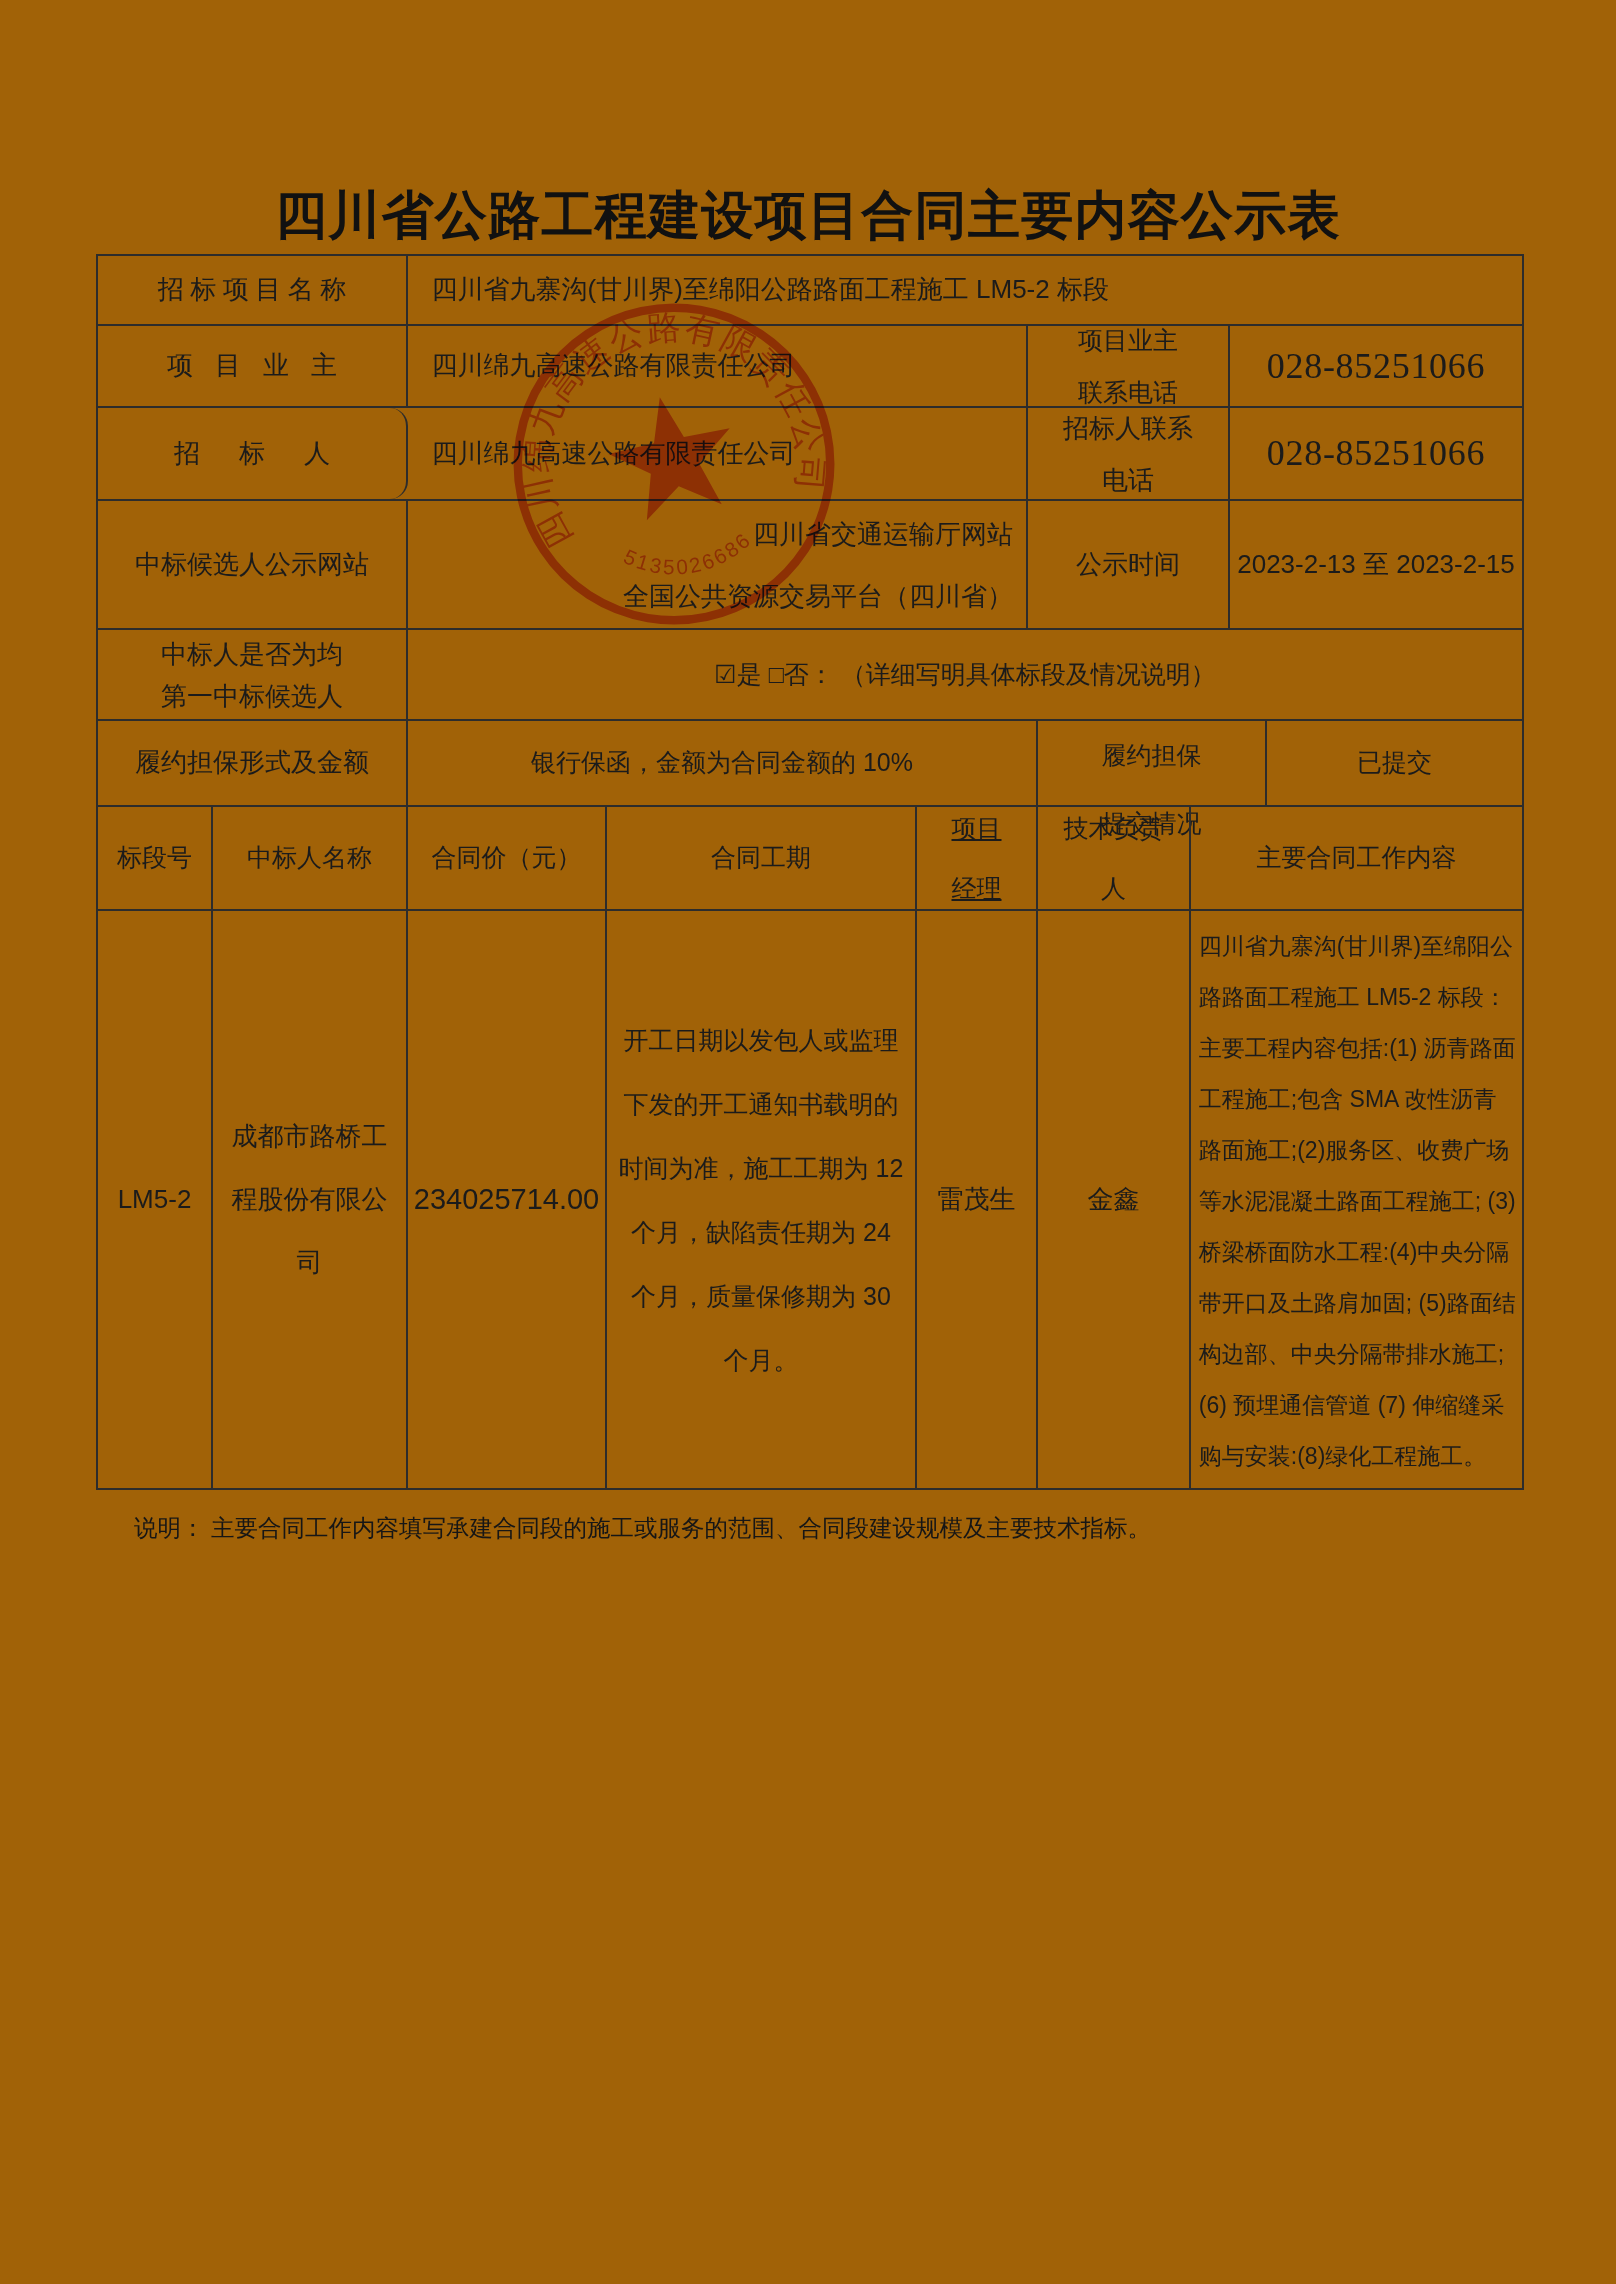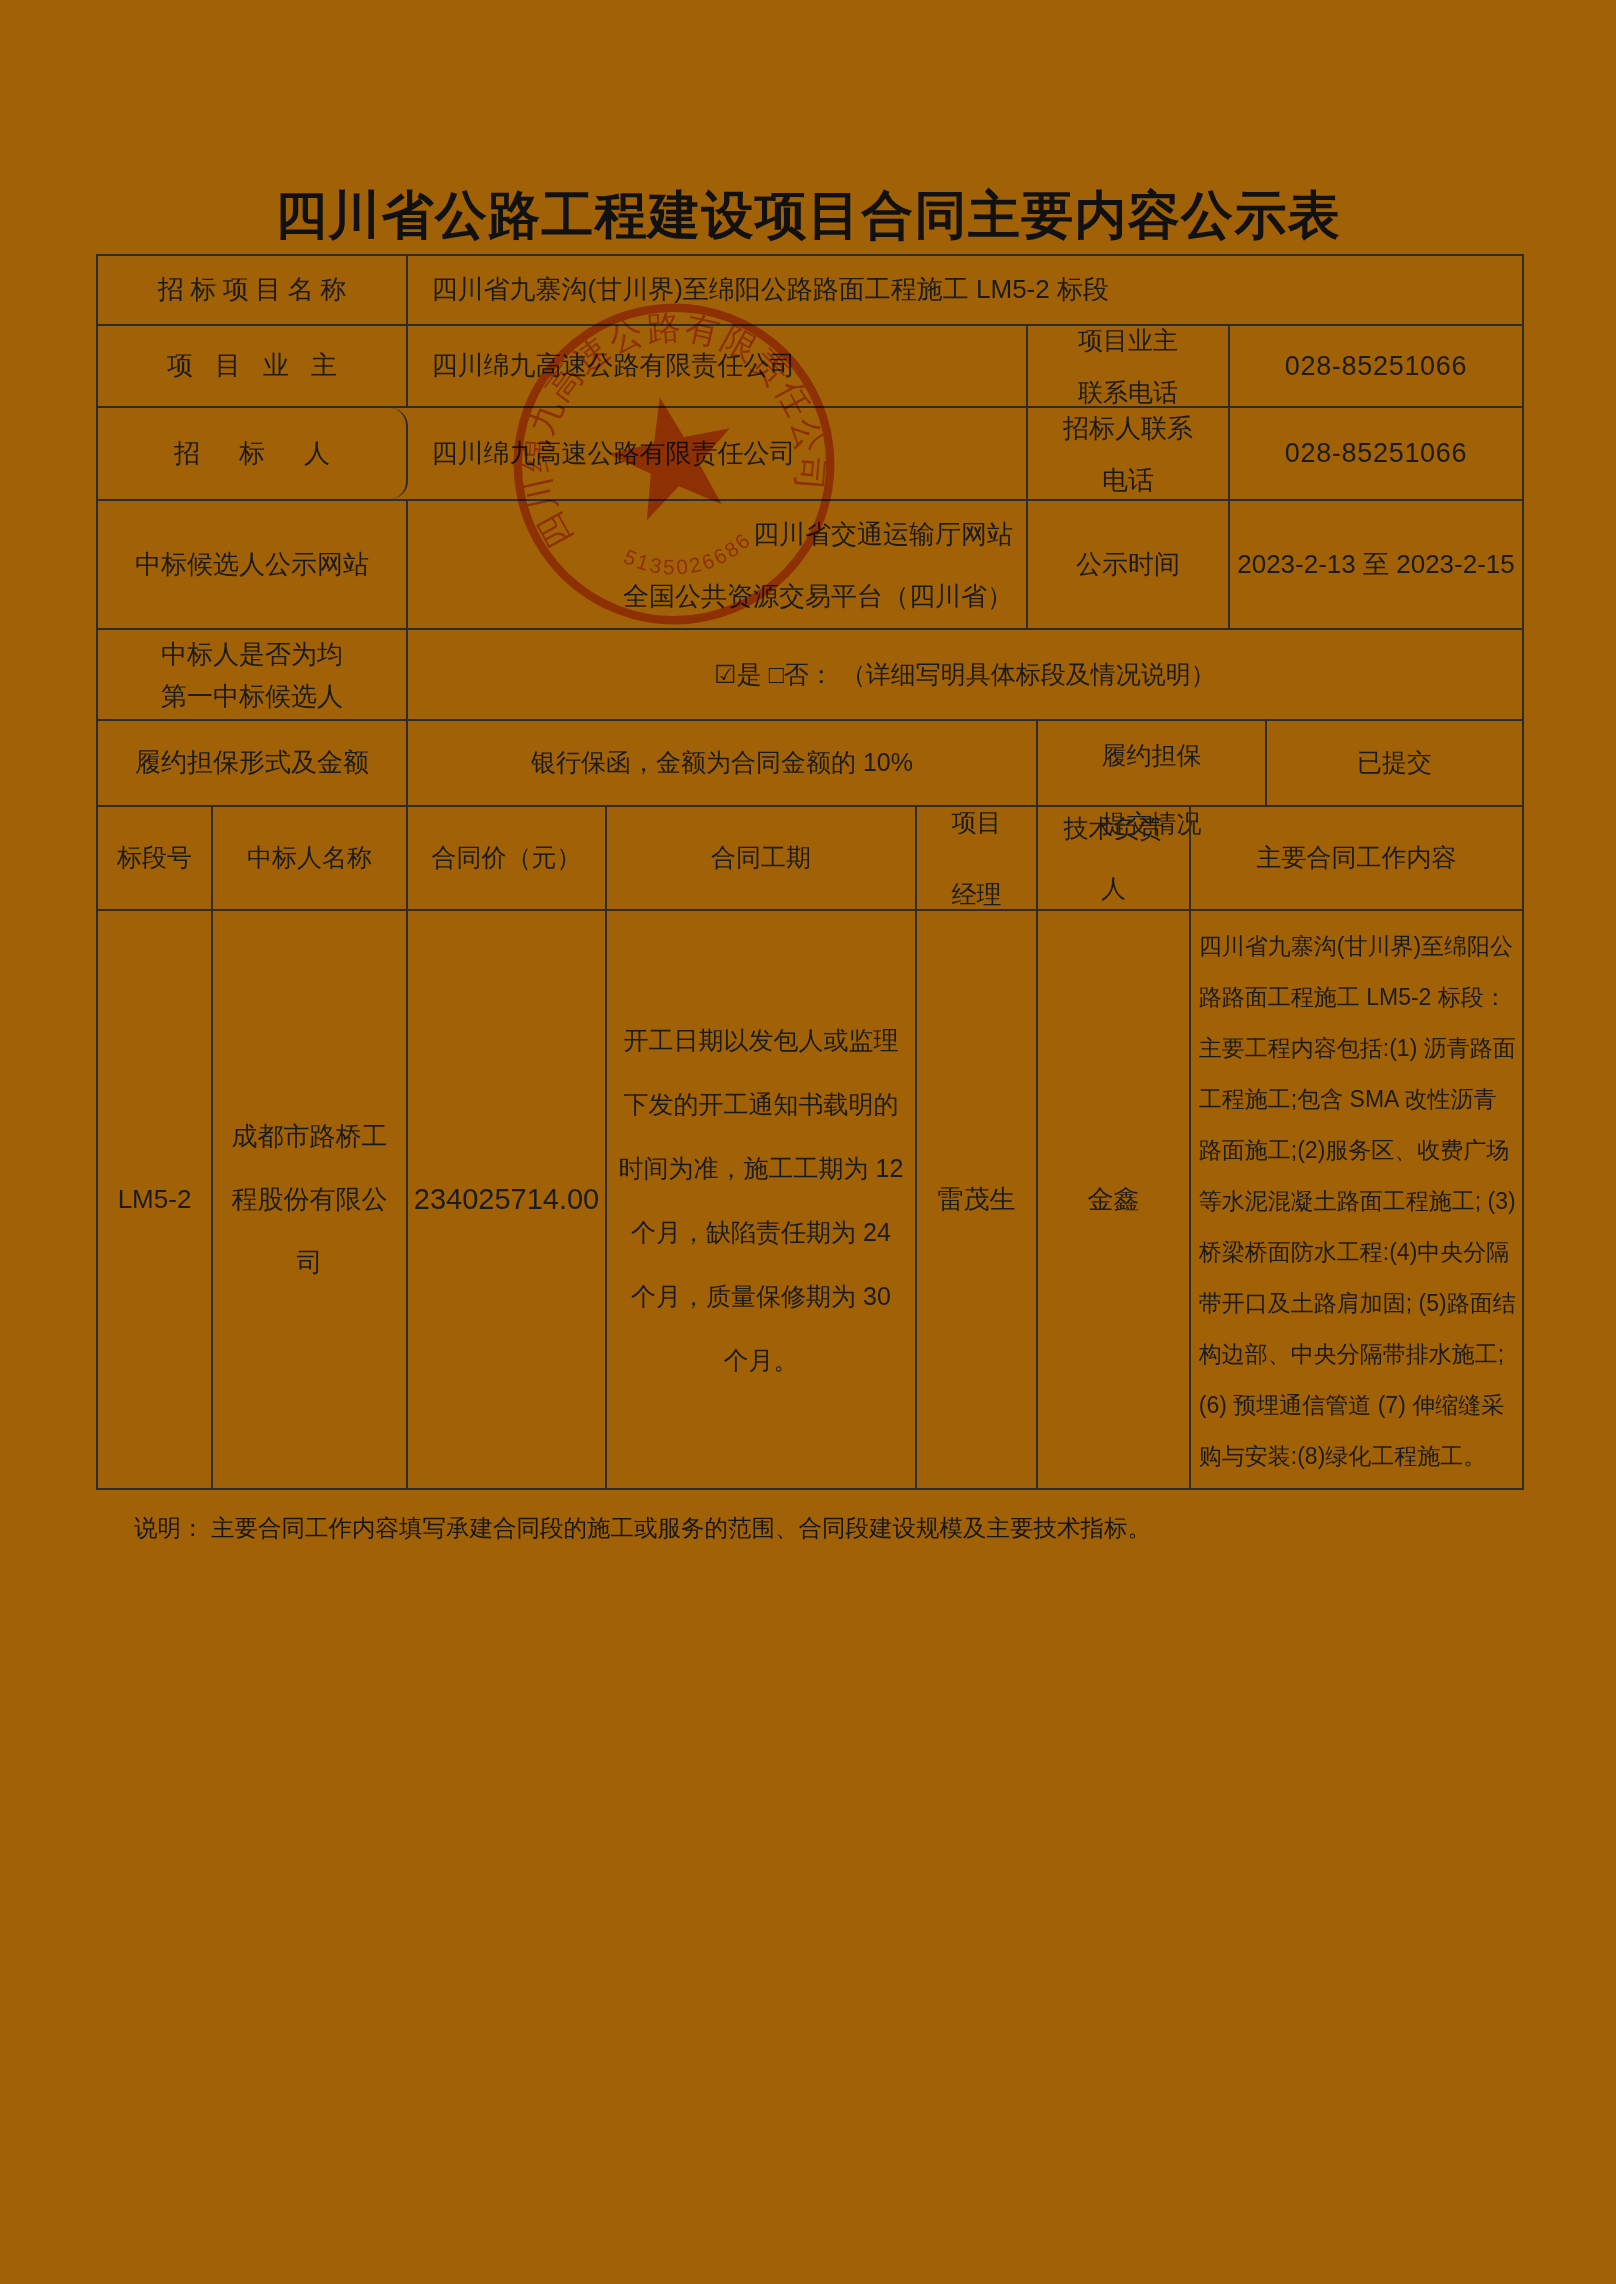--- a/index.html
+++ b/index.html
@@ -14,26 +14,26 @@
   .row{display:flex;border-bottom:2px solid var(--line);}
   .row:last-child{border-bottom:none;}
   .cell{display:flex;align-items:center;justify-content:center;box-sizing:border-box;
         border-right:2px solid var(--line);font-size:26px;line-height:1.35;text-align:center;}
   .cell.last{border-right:none;flex:1;}
   .left{justify-content:flex-start;text-align:left;padding-left:23.5px;padding-right:13px;}
   .col{flex-direction:column;justify-content:center;}
   .sp1{letter-spacing:6.5px;text-indent:6.5px;}
   .sp2{letter-spacing:22px;text-indent:22px;}
   .sp3{letter-spacing:39px;text-indent:39px;border-radius:18px;}
-  .phone{font-size:27px;letter-spacing:0.7px;}
+  .phone{font-size:36px;letter-spacing:0.7px;font-family:Liberation Serif, serif;}
   .gap-lines{line-height:52px;}
   .site-lines{line-height:62px;}
   .guarantee-lines{line-height:68px;justify-content:space-between;}
   .hdr{font-size:25px;}
-  .hdr .wrap2{max-width:65px;line-height:72px;}
+  .hdr .wrap2{max-width:65px;line-height:60px;text-decoration:underline;}
   .hdr .wrap4{max-width:111px;line-height:60px;}
   .price{font-size:29px;text-align:center;}
   .duration{font-size:25px;line-height:64px;max-width:288px;text-align:center;}
   .winner{line-height:63px;max-width:163px;}
   .workcell{align-items:flex-start;padding:10.4px 5.2px 6.5px 7.8px;}
   .work{font-size:23px;line-height:51px;text-align:left;width:100%;}
   .checkline{font-size:25px;}
   .note{position:absolute;left:134px;top:1512px;font-size:23.5px;color:#161616;}
 
   .stamp{position:absolute;left:508px;top:298px;width:332px;height:332px;

